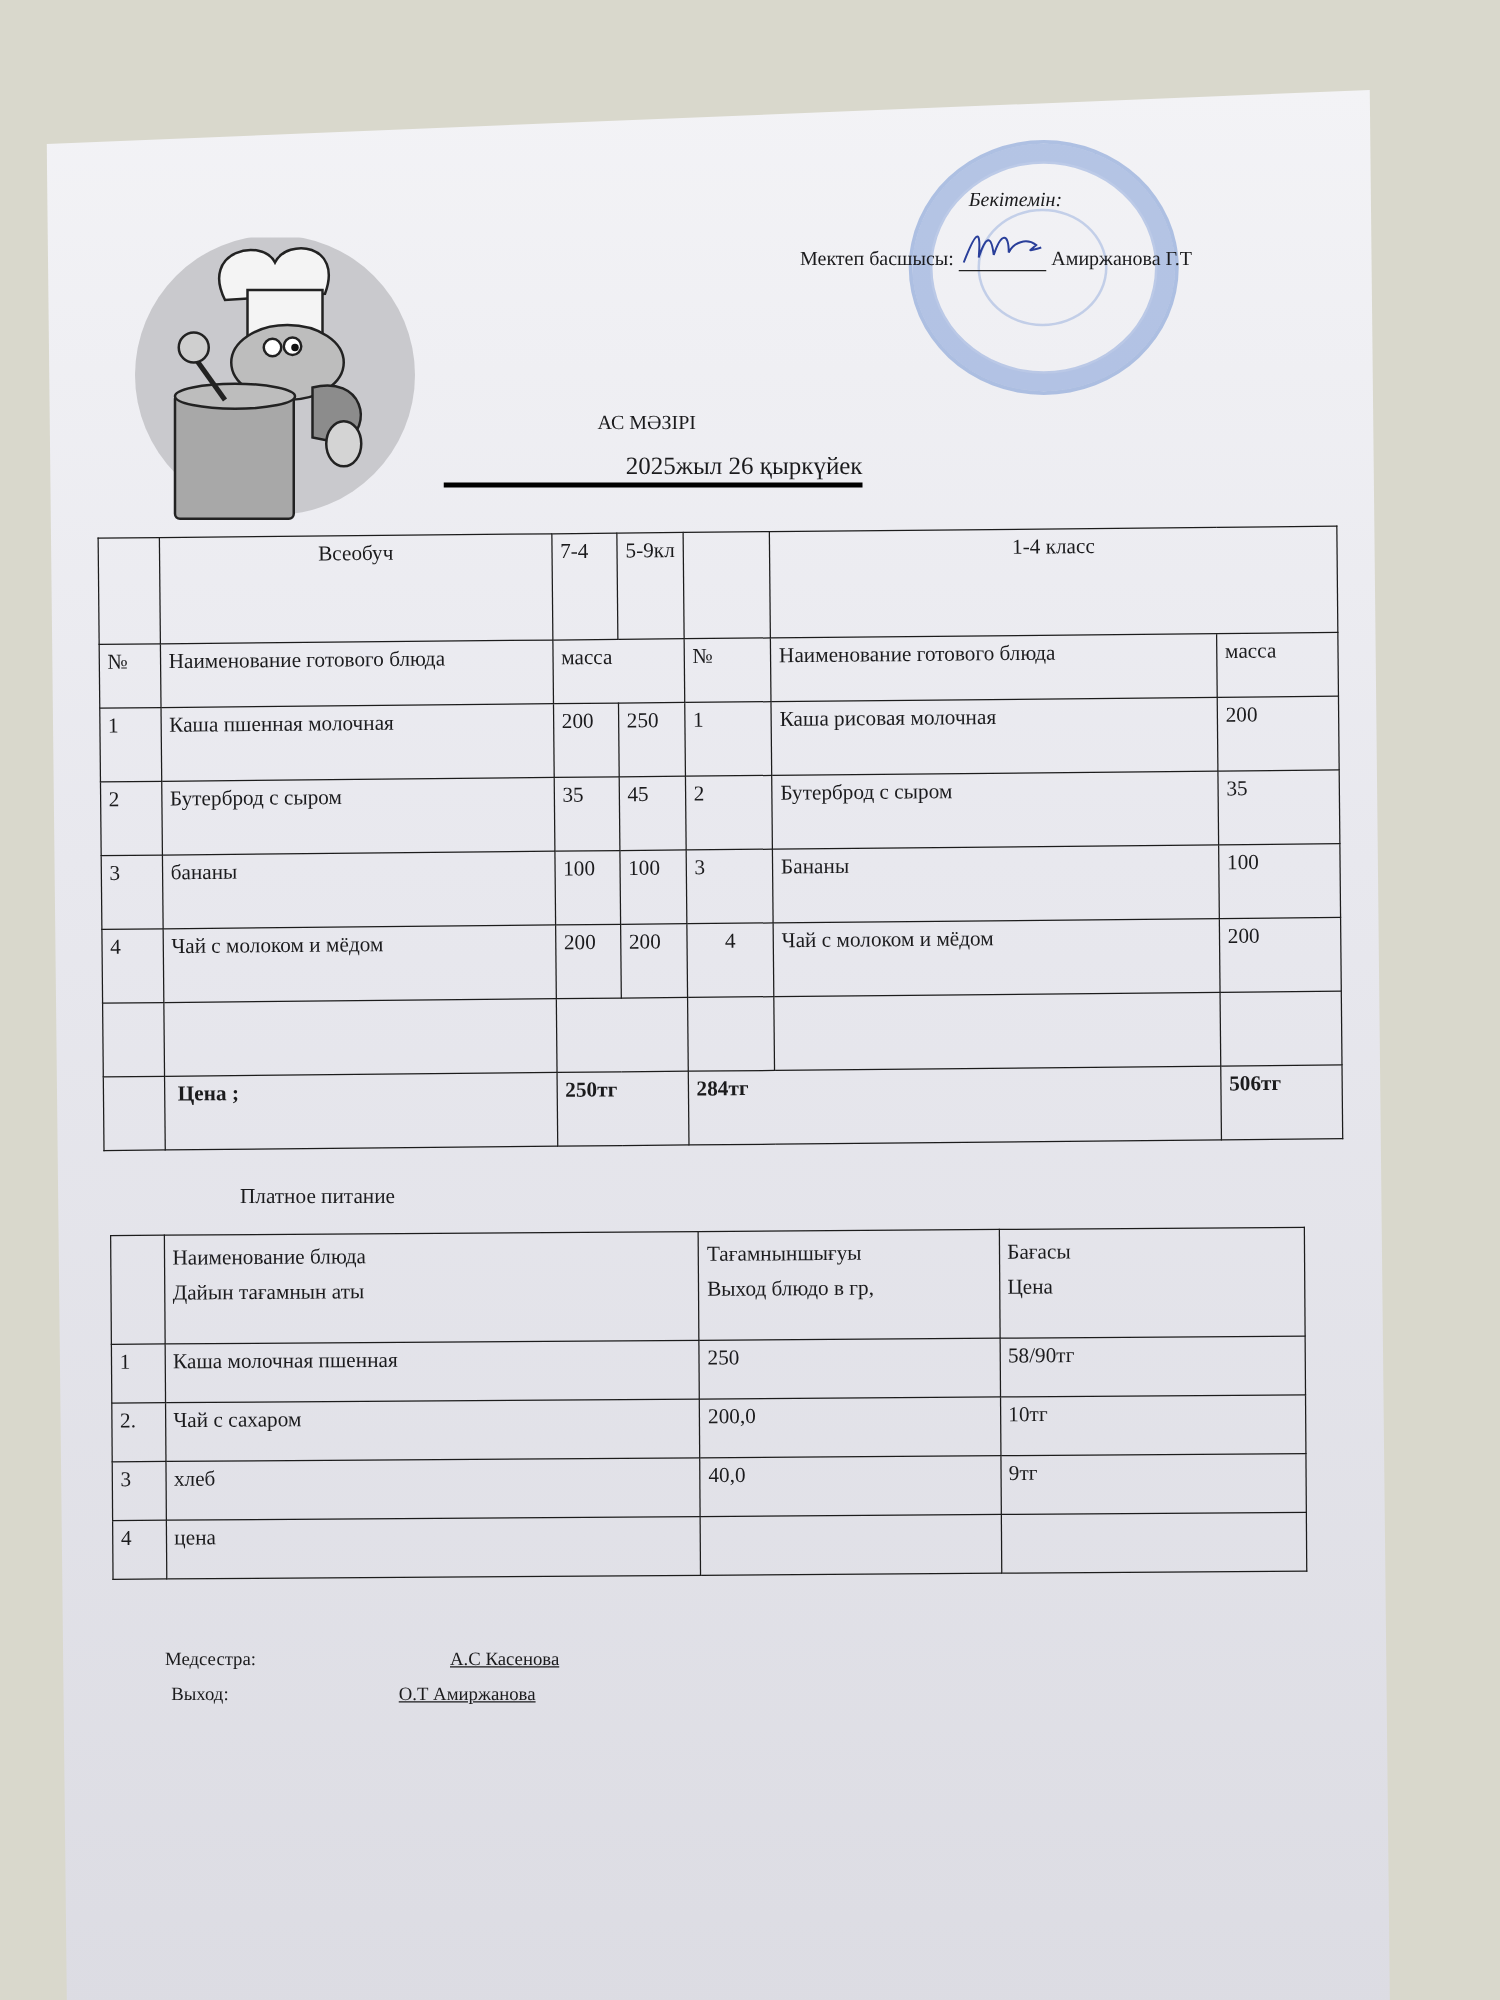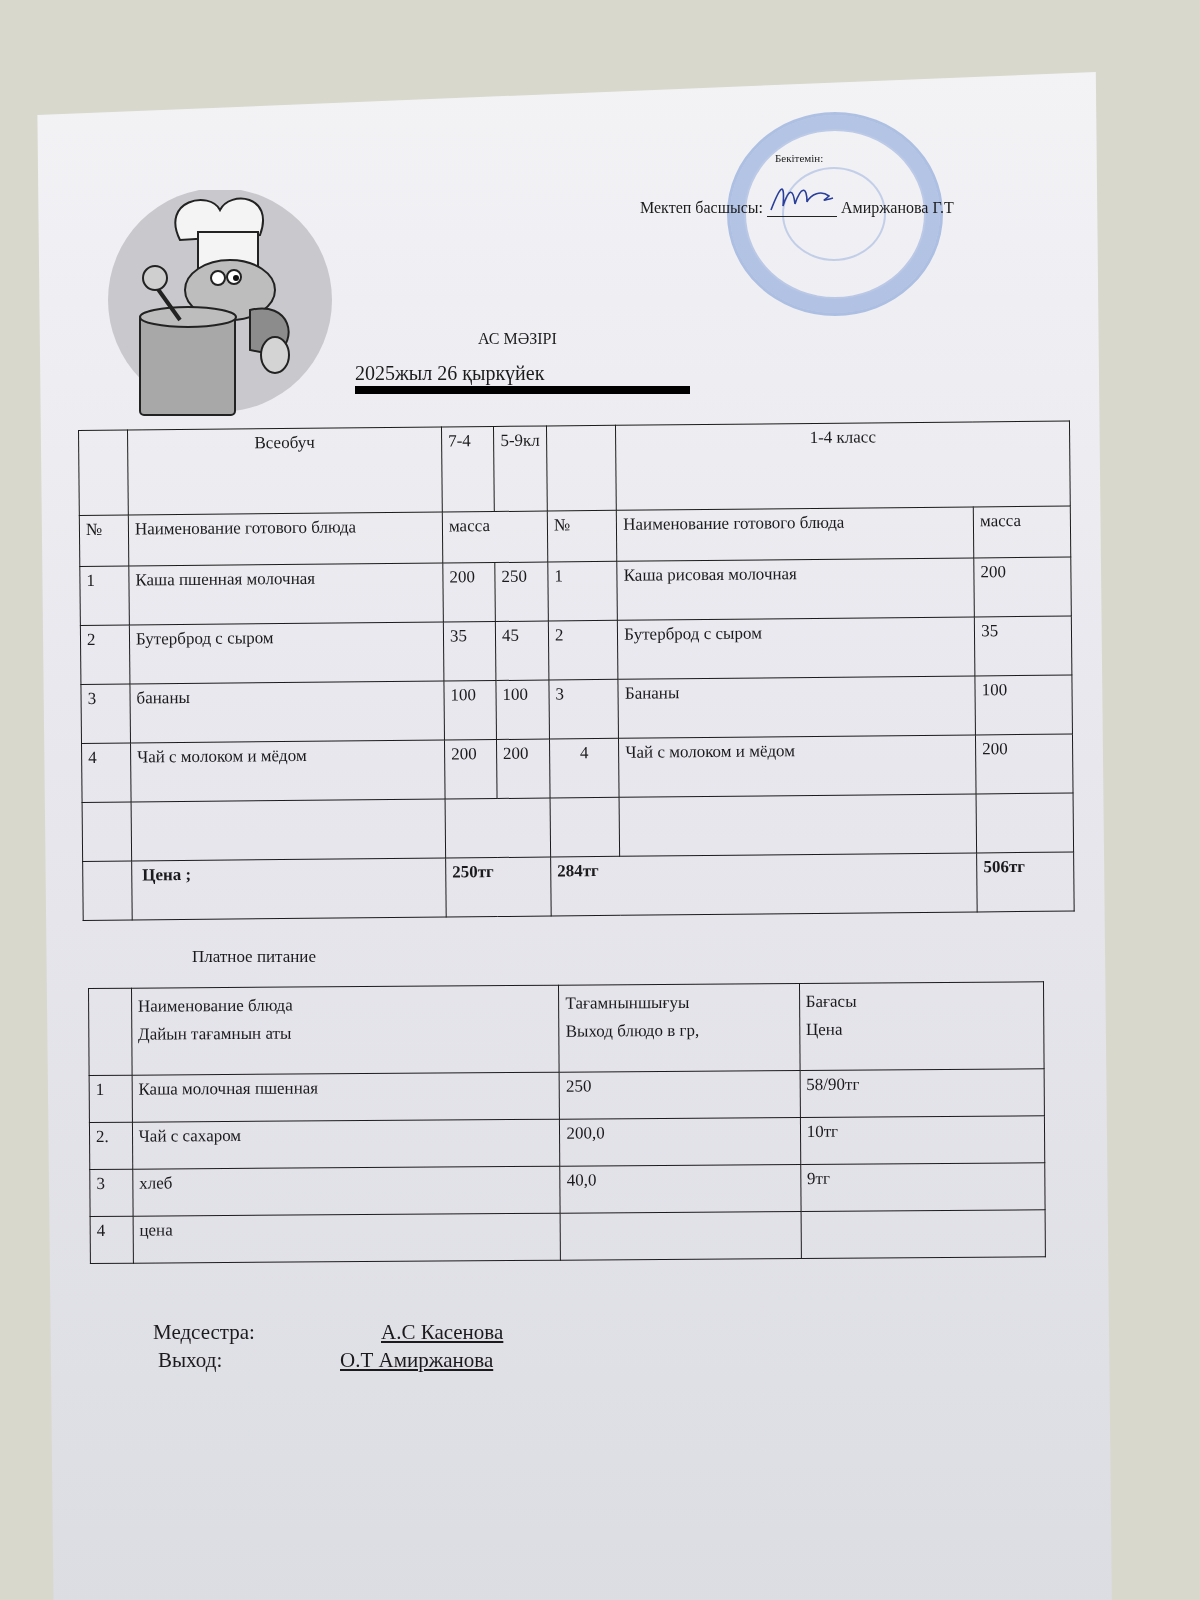--- a/index.html
+++ b/index.html
@@ -10,51 +10,51 @@
     color:#1b1b1d;
   }
   .paper {
     position:absolute; left:32px; top:72px; width:1080px; height:1540px;
     background:linear-gradient(180deg,#f3f3f6 0%,#e8e8ee 40%,#dcdce3 100%);
     clip-path:polygon(0.5% 2.8%, 98.5% 0%, 100% 100%, 2% 100%);
     box-shadow:0 0 4px rgba(0,0,0,0.2);
   }
   .abs { position:absolute; }
   
-  .approve-title { left:775px; top:152px; font-size:11px; }
+  .approve-title { left:775px; top:152px; font-size:16px;font-style:italic; }
   .approve-line { left:640px; top:196px; font-size:16px; display:flex; align-items:flex-end; gap:4px; }
   .sig-blank { width:70px; border-bottom:1px solid #222; height:20px; position:relative; }
   .stamp {
     left:727px; top:112px; width:210px; height:198px; border-radius:50%;
     border:3px solid rgba(90,130,205,0.45);
     box-shadow: inset 0 0 0 14px rgba(90,130,205,0.08), inset 0 0 0 16px rgba(90,130,205,0.35);
   }
   .stamp-inner {
     position:absolute; left:52px; top:52px; width:100px; height:90px; border-radius:50%;
     border:2px solid rgba(90,130,205,0.3);
   }
   
   .doc-title { left:478px; top:330px; font-size:16px; }
-  .doc-date { left:355px; top:362px; font-size:20px; width:335px; text-align:left; border-bottom:8px solid #000000; padding-bottom:1px; }
+  .doc-date { left:355px; top:362px; font-size:20px; width:335px; text-align:right; border-bottom:4px solid #000000; padding-bottom:1px; }
   
   .chef { left:100px; top:190px; width:240px; height:230px; }
   
   table { border-collapse:collapse; position:absolute; font-size:17px; }
   td { border:1.5px solid #1c1c1c; vertical-align:top; padding:4px 6px; }
   .t1 { left:78px; top:430px; width:992px; transform:rotate(-0.55deg); transform-origin:left top; }
   .t1 td { height:50px; }
   .t1 .hdr-big td { height:76px; }
   .t1 .hdr td { height:42px; }
   .center { text-align:center; }
   .bold { font-weight:bold; }
   .t2 { left:88px; top:988px; width:956px; transform:rotate(-0.4deg); transform-origin:left top; }
   .t2 td { height:38px; }
   .t2 .h2 td { height:78px; line-height:28px; }
   .section-label { left:192px; top:947px; font-size:17px;text-align:center; }
-  .staff { left:132px; font-size:21px;margin-left:21px; }
+  .staff { left:132px; font-size:15px; }
   .staff span.name { position:absolute; white-space:nowrap;text-decoration:underline; }
 </style>
 </head>
 <body>
 
 <div class="paper"></div>
 
 <div class="abs stamp">
   <div class="stamp-inner"></div>
 </div>

